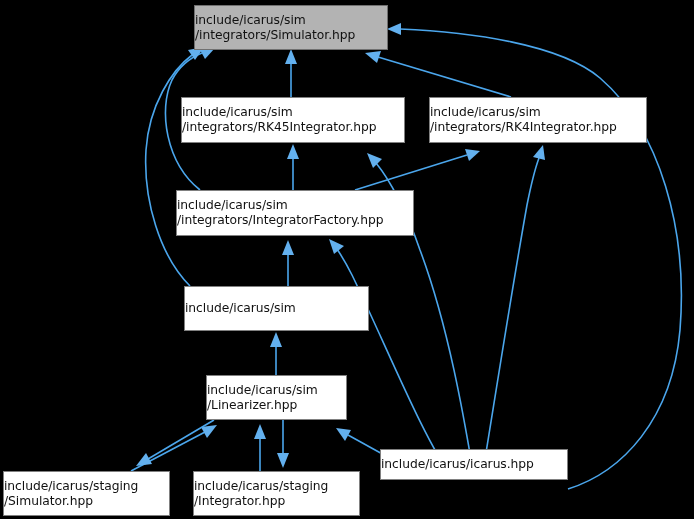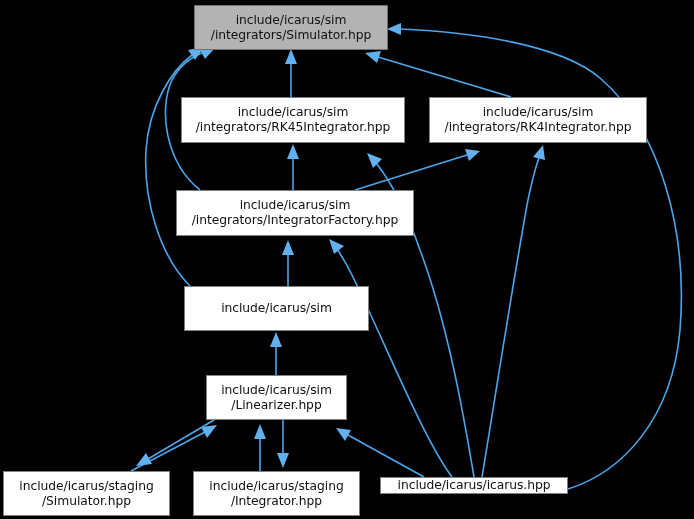--- a/index.html
+++ b/index.html
@@ -20,21 +20,21 @@
     left: 0;
     top: 0;
     width: 694px;
     height: 519px;
   }
   .node-box {
     position: absolute;
     box-sizing: border-box;
     display: flex;
     flex-direction: column;
-    align-items: center;
+    align-items: flex-start;
     justify-content: center;
     text-align: center;
     font-size: 12.3px;
     line-height: 15px;
     color: #111111;
     background: #ffffff;
     border: 1px solid #808080;
     letter-spacing: -0.05px;
     white-space: nowrap;
   }
@@ -176,17 +176,17 @@
   <div class="node-box" style="left:3px; top:471px; width:167px; height:45px;">
     <span class="node-line">include/icarus/staging</span>
     <span class="node-line">/Simulator.hpp</span>
   </div>
 
   <div class="node-box" style="left:193px; top:471px; width:167px; height:45px;">
     <span class="node-line">include/icarus/staging</span>
     <span class="node-line">/Integrator.hpp</span>
   </div>
 
-  <div class="node-box" style="left:380px; top:477px; width:188px; height:17px;">
+  <div class="node-box" style="left:380px; top:449px; width:188px; height:31px;">
     <span class="node-line">include/icarus/icarus.hpp</span>
   </div>
 
 </div>
 
 </body></html>

